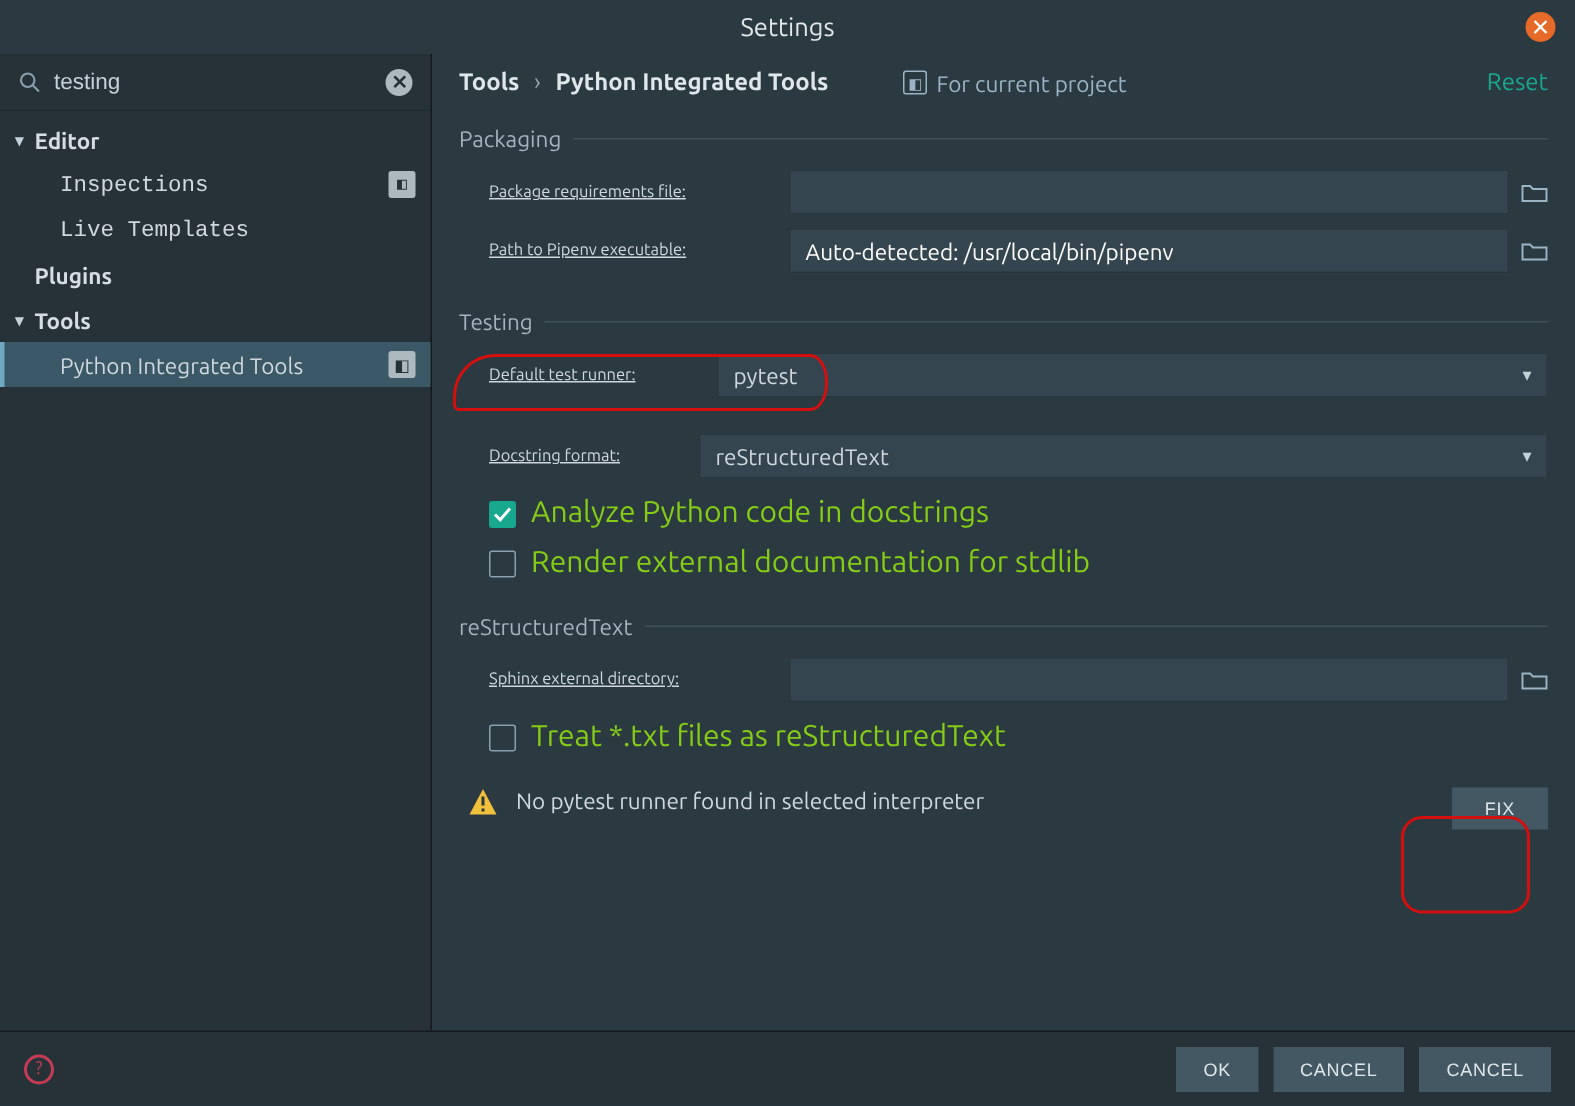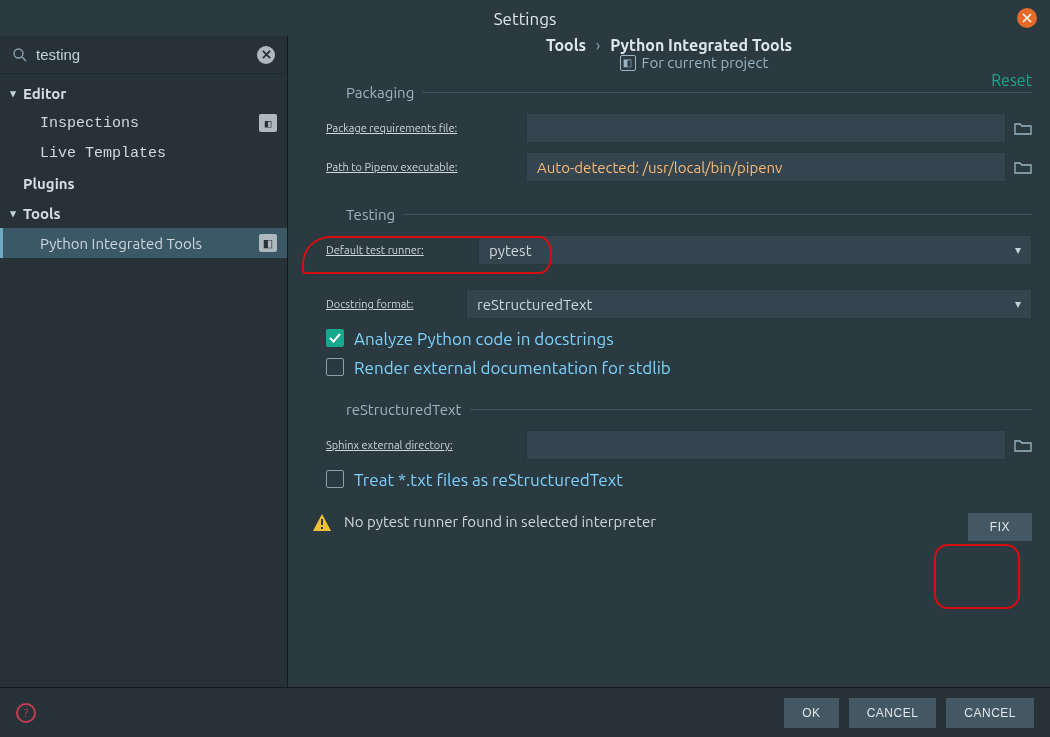--- a/index.html
+++ b/index.html
@@ -131,21 +131,20 @@
     display: flex;
     flex-direction: column;
     background: #2b3940;
     min-width: 0;
   }
   .c-header {
     height: 38px;
     display: flex;
     align-items: center;
     padding: 0 18px;
-    flex-direction: column;
   }
   .crumb {
     font-size: 16px;
     font-weight: 700;
     color: #dfe7ec;
   }
   .crumb .sep { color: #92a4ae; margin: 0 6px; font-weight: 400; }
   .proj-badge {
     margin-left: 50px;
     display: flex;
@@ -173,21 +172,20 @@
     padding: 10px 18px 0 18px;
     overflow: auto;
   }
   .section { margin-bottom: 24px; }
   .sec-title {
     display: flex;
     align-items: center;
     font-size: 15px;
     color: #a4b3bc;
     margin-bottom: 12px;
-    margin-left: 40px;
   }
   .sec-title .line {
     flex: 1;
     height: 1px;
     background: #3e515c;
     margin-left: 8px;
   }
   .form-row {
     display: flex;
     align-items: center;
@@ -205,40 +203,40 @@
     height: 30px;
     background: #34454f;
     border: 1px solid #2a363d;
     color: #cfd8de;
     font-size: 15px;
     padding: 0 10px;
     display: flex;
     align-items: center;
     position: relative;
   }
-  .text-input .ph { color: #fdba74; }
+  .text-input .ph { color: #ffffff; }
   .select-input::after {
     content: "▾";
     position: absolute;
     right: 10px;
     color: #c5d1d9;
     font-size: 12px;
   }
   .folder-ic {
     width: 18px; height: 14px;
     margin-left: 8px;
     color: #9cb5c4;
   }
   .folder-ic svg { display: block; }
   .chk-row {
     display: flex;
-    align-items: flex-start;
+    align-items: flex-end;
     margin: 10px 0 10px 20px;
-    font-size: 17px;
-    color: #7dd3fc;
+    font-size: 20px;
+    color: #84cc16;
   }
   .chk {
     width: 18px; height: 18px;
     border: 1.5px solid #88a1ad;
     margin-right: 10px;
     display: inline-flex;
     align-items: center;
     justify-content: center;
     cursor: pointer;
     border-radius: 2px;

